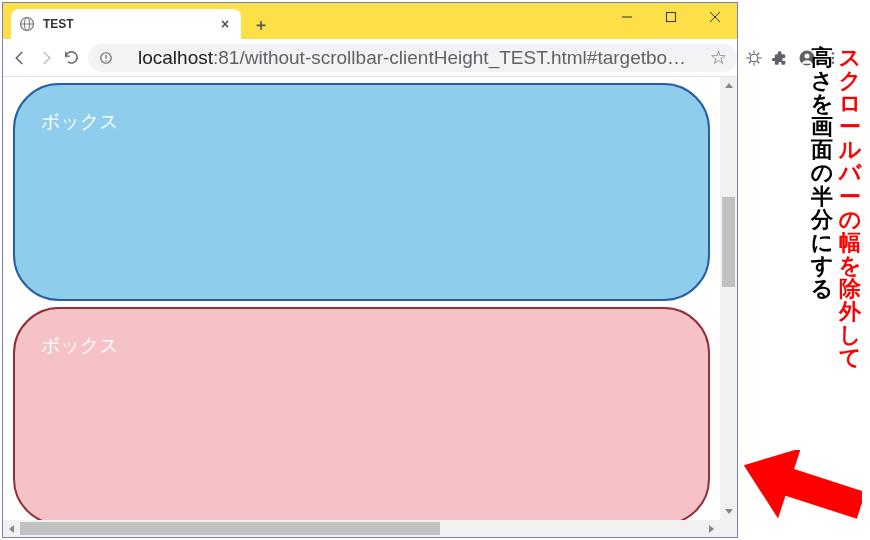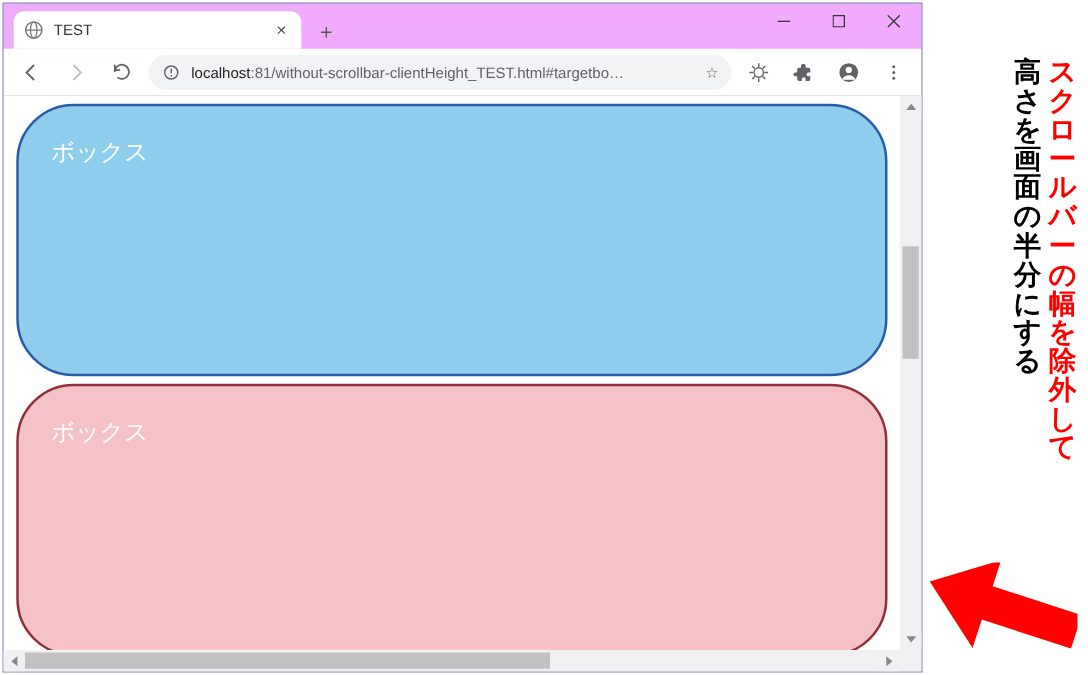--- a/index.html
+++ b/index.html
@@ -2,36 +2,36 @@
 <html><head>
 <meta charset="utf-8">
 <style>
   * { box-sizing: border-box; }
   html, body { margin: 0; padding: 0; font-family: "Segoe UI", Arial, sans-serif; }
   body { width: 870px; height: 540px; background: #fff; position: relative; overflow: hidden; }
 
   .browser { position: absolute; left: 2px; top: 2px; width: 736px; height: 536px; border: 1px solid #7a7fb5; background: #fff; }
 
   
-  .titlebar { height: 36px; background: #f0abfc; display: flex; align-items: flex-end; position: relative; }
+  .titlebar { height: 36px; background: #fde047; display: flex; align-items: flex-end; position: relative; font-weight: bold; }
   .tab { margin-left: 8px; height: 30px; width: 230px; background: #fff; border-radius: 8px 8px 0 0; display: flex; align-items: center; padding: 0 8px; gap: 8px; font-size: 12px; color: #333; }
   .tab .favicon { width: 16px; height: 16px; flex: 0 0 16px; }
   .tab .title { flex: 1; overflow: hidden; white-space: nowrap; text-overflow: ellipsis; }
   .tab .close { width: 16px; height: 16px; display: flex; align-items: center; justify-content: center; color: #555; font-size: 14px; }
   .newtab { width: 28px; height: 28px; display: flex; align-items: center; justify-content: center; color: #555; font-size: 16px; margin-left: 6px; }
 
   .winctrls { position: absolute; right: 0; top: 0; display: flex; }
   .winbtn { width: 44px; height: 28px; display: flex; align-items: center; justify-content: center; color: #333; }
   .winbtn svg { display:block; }
 
   
   .addrrow { height: 38px; background: #fff; display: flex; align-items: center; gap: 8px; padding: 0 8px; border-bottom: 1px solid #e3e3e3; }
   .navbtn { width: 28px; height: 28px; display: flex; align-items: center; justify-content: center; color: #5f6368; border-radius: 50%; }
   .navbtn.disabled { color: #bfbfbf; }
-  .omnibox { flex: 1; height: 28px; background: #f1f3f4; border-radius: 14px; display: flex; align-items: center; padding: 0 10px; gap: 8px; font-size: 12px; color: #5f6368; }
+  .omnibox { flex: 1; height: 28px; background: #f1f3f4; border-radius: 14px; display: flex; align-items: center; padding: 0 10px; gap: 24px; font-size: 19px; color: #5f6368; }
   .omnibox .lock { width: 16px; height: 16px; display:flex; align-items:center; justify-content:center; }
   .omnibox .url { flex: 1; overflow: hidden; white-space: nowrap; text-overflow: ellipsis; }
   .omnibox .url .host { color: #202124; }
   .omnibox .star { color: #5f6368; }
   .rico { width: 28px; height: 28px; display:flex; align-items:center; justify-content:center; color:#5f6368; }
 
   
   .viewport { position: absolute; left: 0; right: 0; top: 74px; bottom: 0; background: #fff; }
   .page { position: absolute; left: 0; top: 0; right: 17px; bottom: 17px; overflow: hidden; }
   .box { position: absolute; left: 10px; right: 10px; border-radius: 46px; padding: 24px 26px; color: #fff; font-size: 19px; border: 2px solid; }

